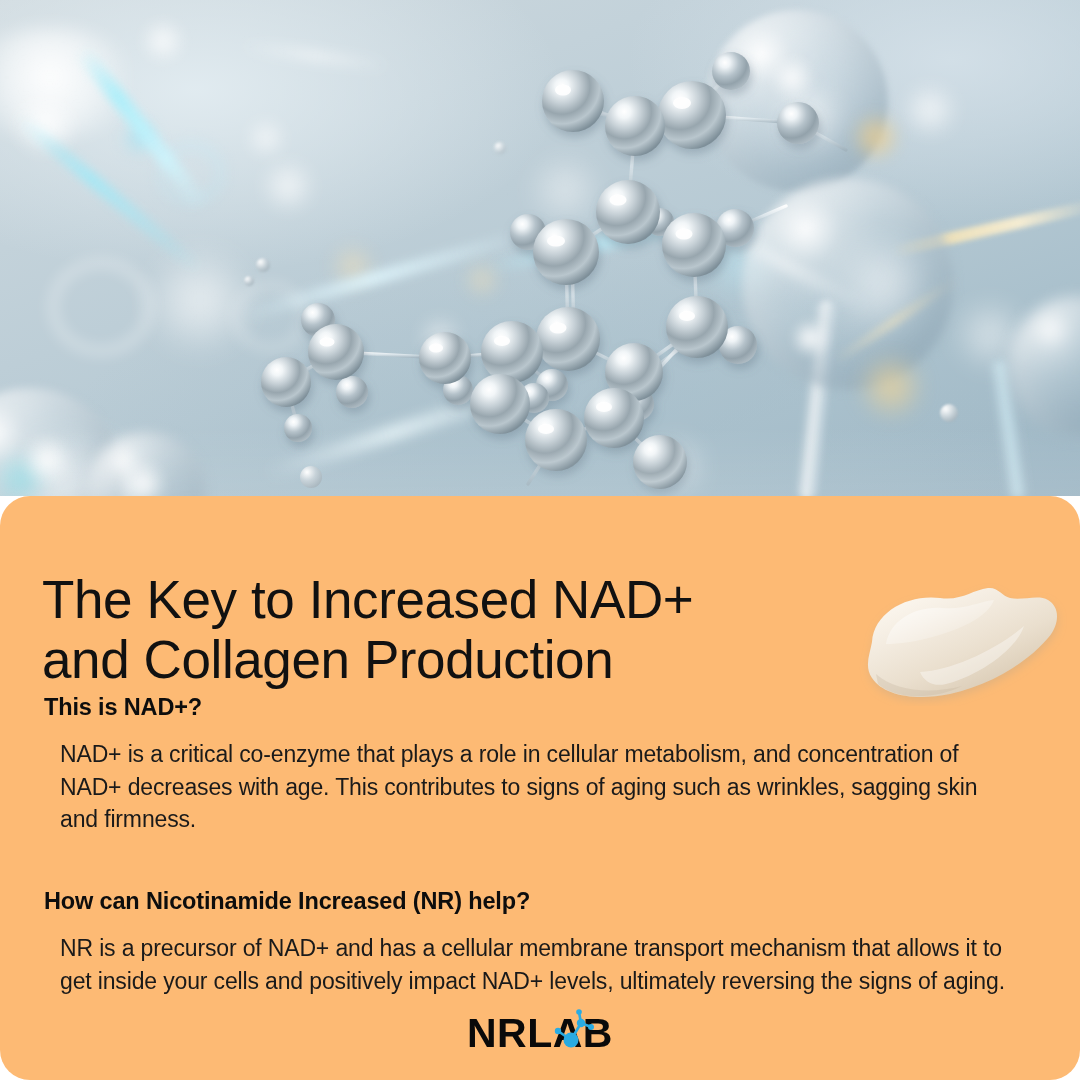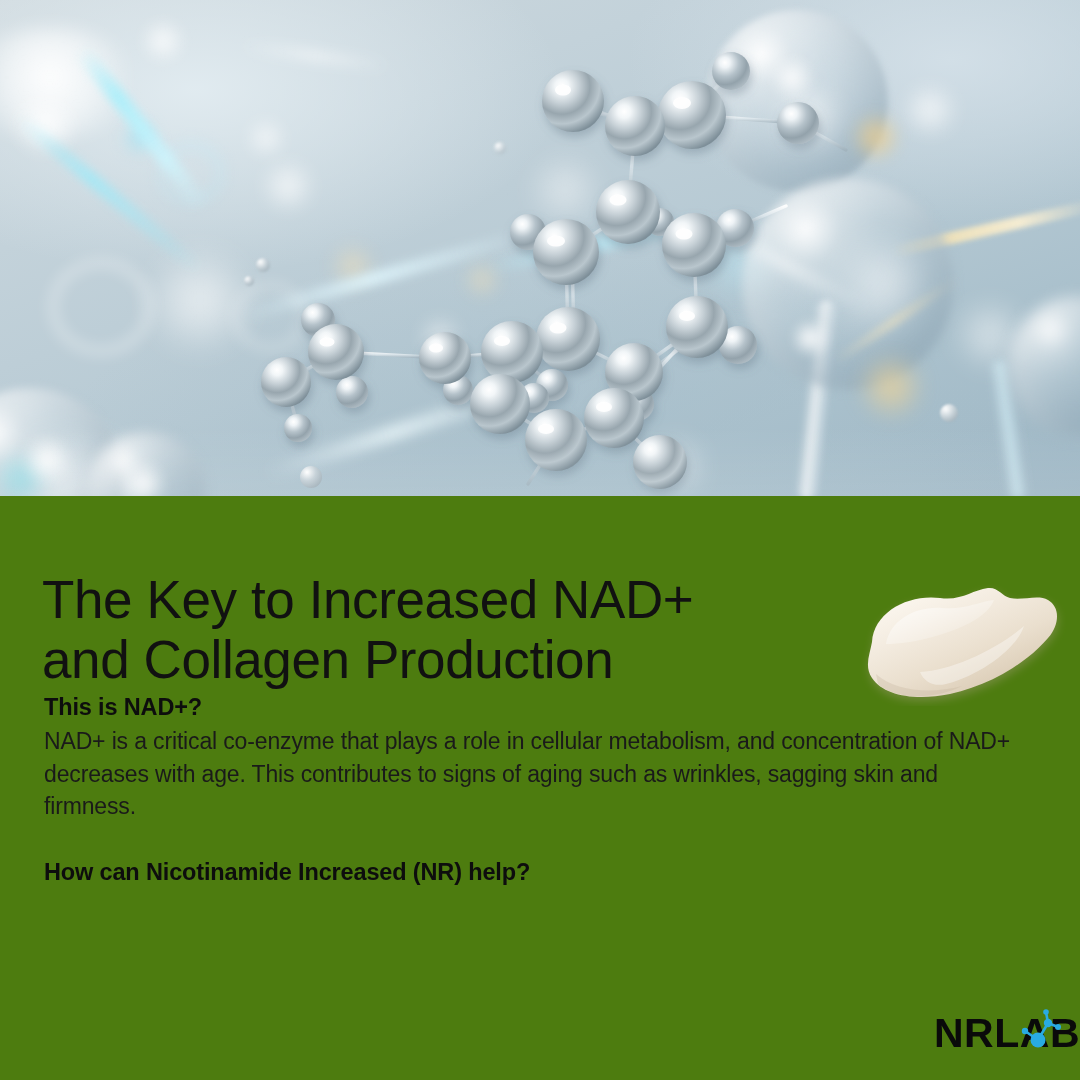--- a/index.html
+++ b/index.html
@@ -76,21 +76,22 @@
     width: 1080px; height: 496px;
   }
 
   
   .content {
     position: absolute;
     left: 0;
     top: 496px;
     width: 1080px;
     height: 584px;
-    background: #4d7c0f;
+    background: #fdba74;
+    border-radius: 30px;
   }
 
   .headline {
     position: absolute;
     left: 42px;
     top: 38px;
     width: 840px;
     font-size: 53px;
     line-height: 1.14;
     letter-spacing: -0.4px;
@@ -123,35 +124,35 @@
     margin: 0 0 3px 0;
     line-height: 1.28;
   }
 
   .sec-body {
     font-size: 23px;
     font-weight: 400;
     color: #1a1a1a;
     line-height: 1.42;
     letter-spacing: -0.15px;
-    margin: 0;
+    margin: 16px;
   }
 
   .sec-gap { height: 34px; }
 
   
   .logo {
     position: absolute;
     left: 0;
     top: 1005px;
     width: 1080px;
     height: 56px;
     display: flex;
     align-items: center;
-    justify-content: flex-end;
+    justify-content: center;
   }
   .logo-inner {
     position: relative;
     display: inline-block;
     height: 44px;
   }
   .logo-word {
     font-family: "Liberation Sans", sans-serif;
     font-size: 41px;
     font-weight: bold;
@@ -400,20 +401,21 @@
       <path fill="#ffffff" opacity="0.38" d="M108 98 C140 96, 184 76, 212 52 C206 72, 172 100, 134 110
                C122 113, 112 108, 108 98 Z"></path>
       <path fill="#c5b49b" opacity="0.30" d="M64 100 C84 118, 120 120, 150 112 C122 126, 84 126, 66 110 Z"></path>
     </svg>
 
     <div class="body-block">
       <h2 class="sec-title">This is NAD+?</h2>
       <p class="sec-body">NAD+ is a critical co-enzyme that plays a role in cellular metabolism, and concentration of NAD+ decreases with age. This contributes to signs of aging such as wrinkles, sagging skin and firmness.</p>
       <div class="sec-gap"></div>
       <h2 class="sec-title">How can Nicotinamide Increased (NR) help?</h2>
+      <p class="sec-body">NR is a precursor of NAD+ and has a cellular membrane transport mechanism that allows it to get inside your cells and positively impact NAD+ levels, ultimately reversing the signs of aging.</p>
     </div>
   </div>
 
   <div class="logo">
     <div class="logo-inner">
       <span class="logo-word">NRLAB</span>
       <svg class="logo-mol" viewBox="0 0 52 50" xmlns="http://www.w3.org/2000/svg">
         <g stroke="#29abe2" stroke-width="2.6" stroke-linecap="round">
           <line x1="26" y1="33" x2="36" y2="16"></line>
           <line x1="26" y1="33" x2="13" y2="24"></line>

